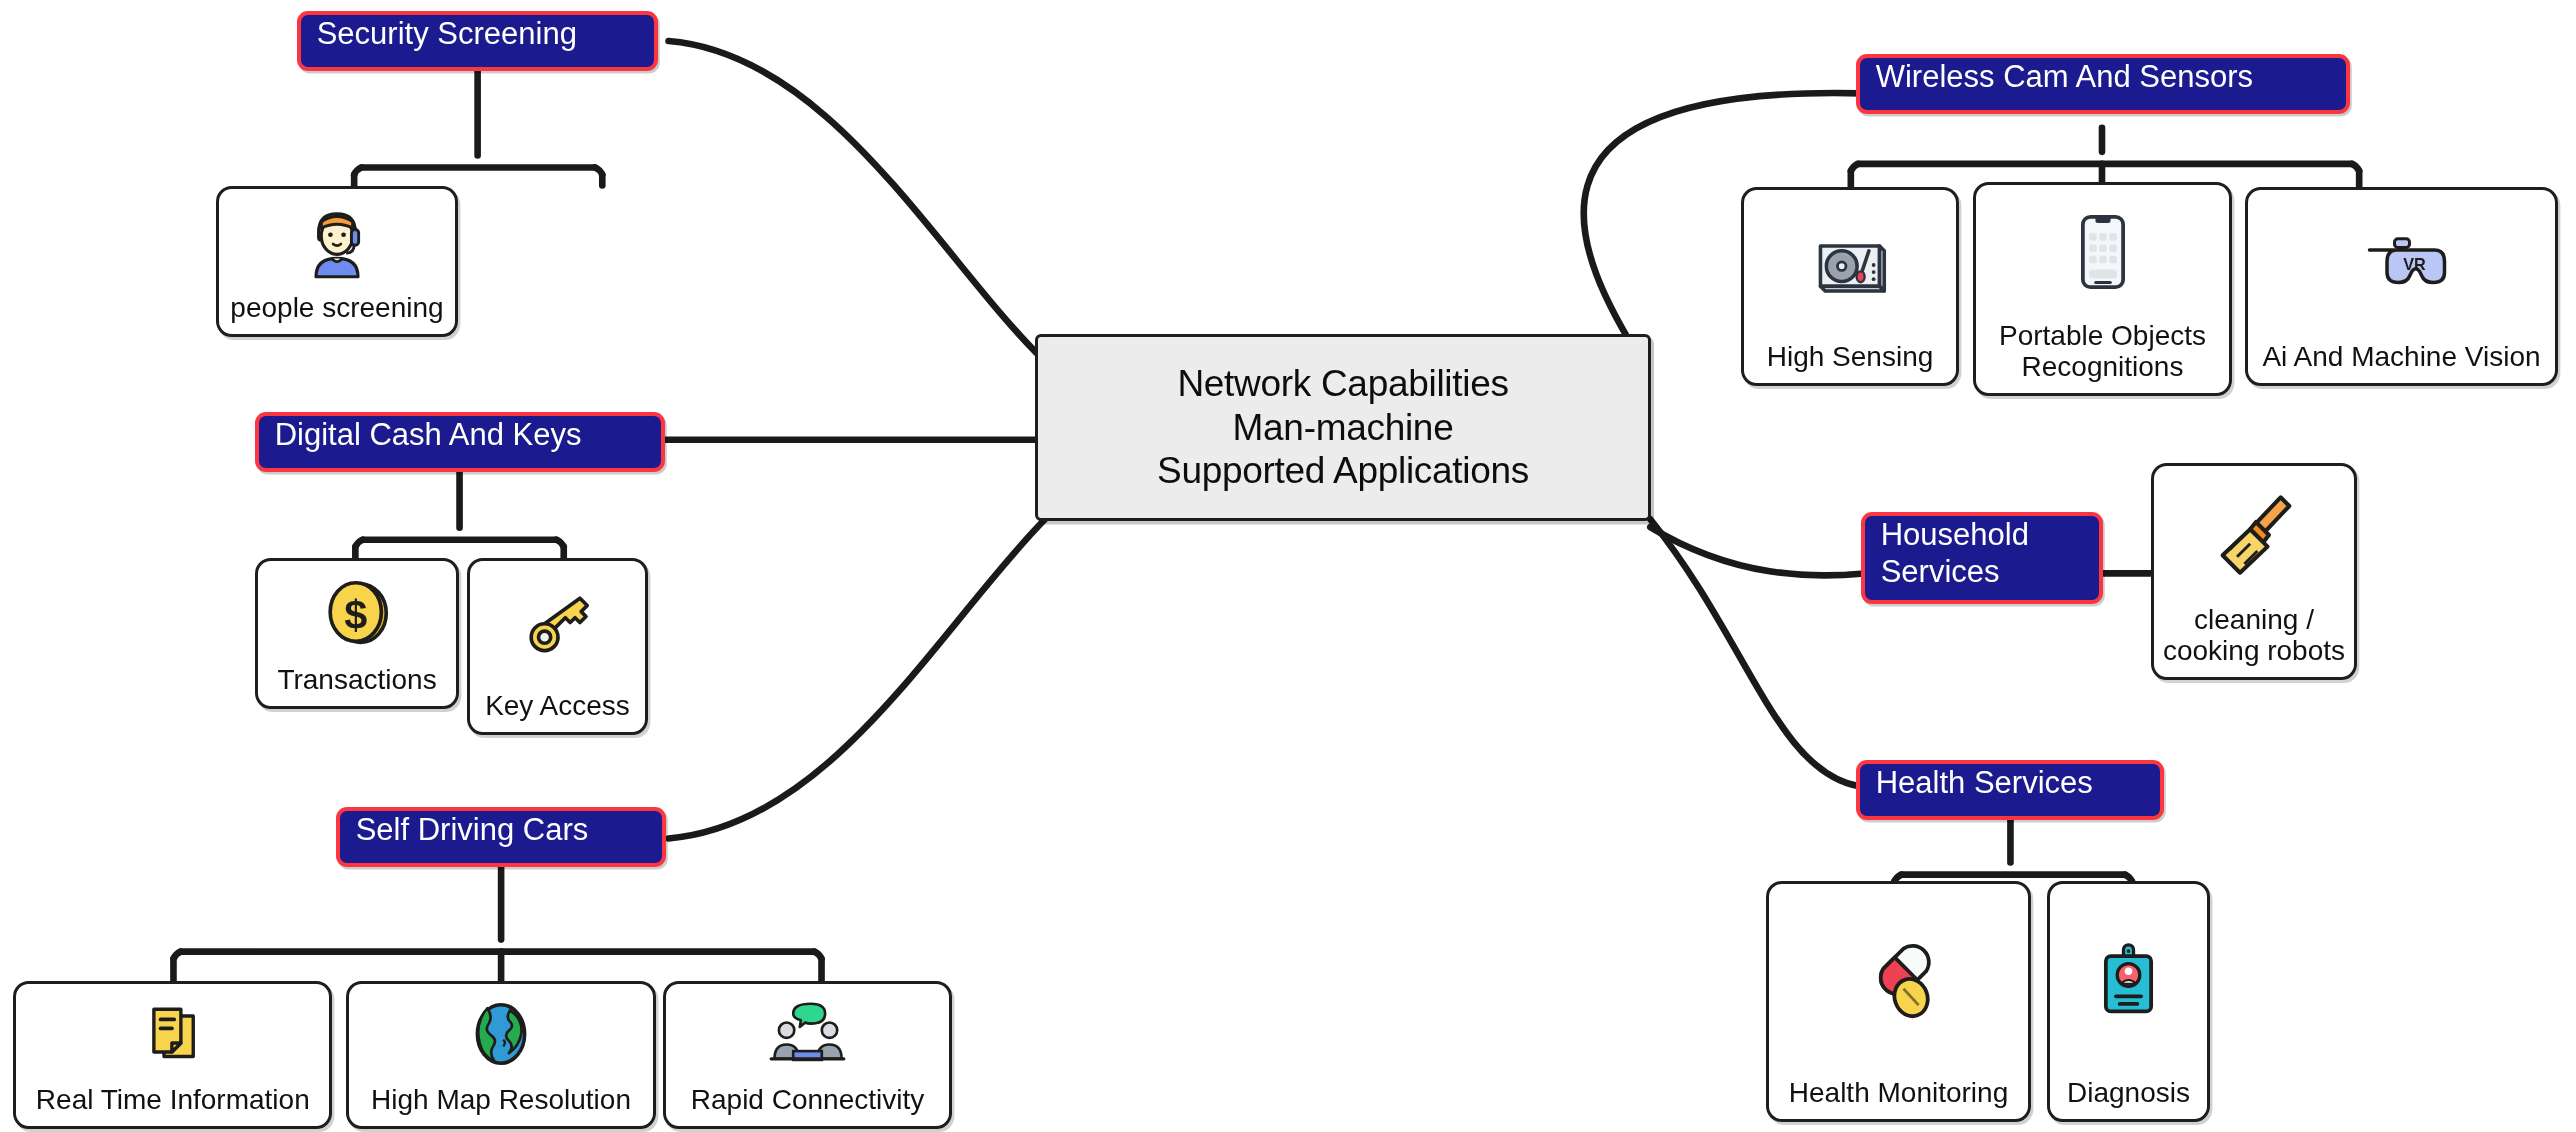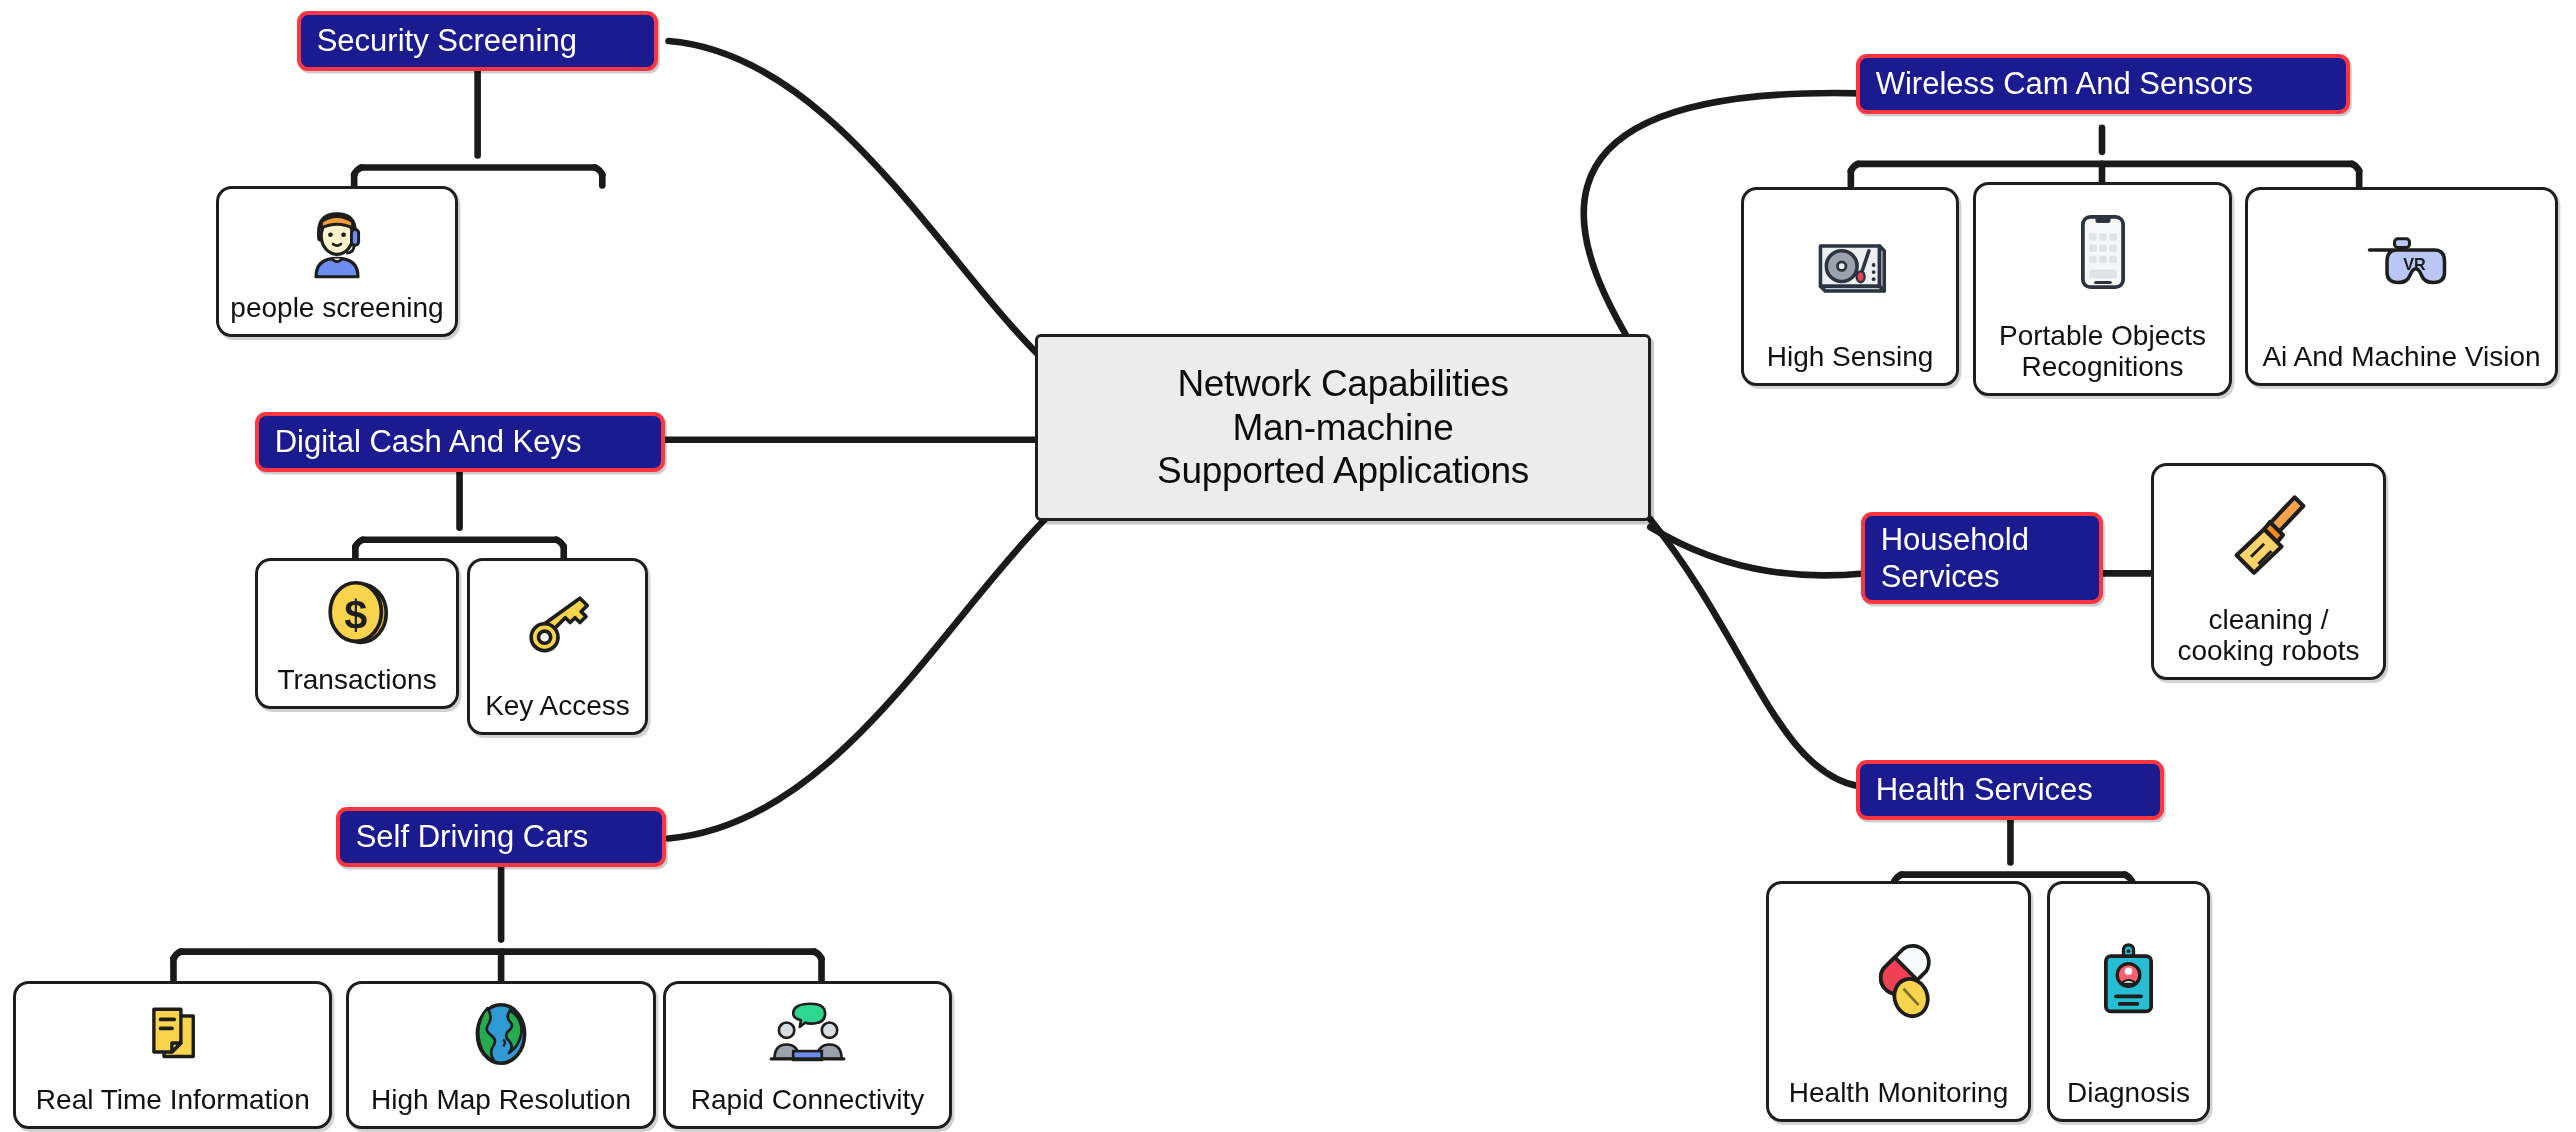--- a/index.html
+++ b/index.html
@@ -48,21 +48,21 @@
   }
 
   
   .branch-node {
     position: absolute;
     background: #1b1b8f;
     border: 4.2px solid #fb3640;
     border-radius: 11px;
     box-sizing: border-box;
     display: flex;
-    align-items: center;
+    align-items: flex-start;
     justify-content: flex-start;
     padding: 0 15.7px;
     box-shadow: 1.8px 2.4px 0 rgba(0,0,0,0.20);
   }
   .branch-label {
     color: #ffffff;
     font-size: 31px;
     line-height: 1.2;
     font-weight: 400;
     white-space: pre-line;
@@ -315,21 +315,21 @@
       </svg>
     </div>
     <div class="leaf-label">Ai And Machine Vision</div>
   </div>
 
   <div class="branch-node" style="left:1861px; top:512px; width:242px; height:92px;">
     <span class="branch-label">Household
 Services</span>
   </div>
 
-  <div class="leaf-card" style="left:2151px; top:463px; width:235px; height:217px;">
+  <div class="leaf-card" style="left:2151px; top:463px; width:206px; height:217px;">
     <div class="leaf-icon">
       <svg width="87" height="90" viewBox="0 0 60 62">
         <path d="M48 5 l6 6 l-18 19 l-6-6 z" fill="#f5a34a" stroke="#1d1d1b" stroke-width="2.8" stroke-linejoin="round"></path>
         <path d="M31 22 l9 9 l-4 5 l-9-9 z" fill="#f08c1f" stroke="#1d1d1b" stroke-width="2.8" stroke-linejoin="round"></path>
         <path d="M27 27 l12 12 l-19 18 l-12-12 z" fill="#f8d46a" stroke="#1d1d1b" stroke-width="2.8" stroke-linejoin="round"></path>
         <g stroke="#1d1d1b" stroke-width="2">
           <path d="M22 32 l-9 9"></path>
           <path d="M27 37 l-9 9"></path>
           <path d="M32 42 l-9 9"></path>
         </g>

